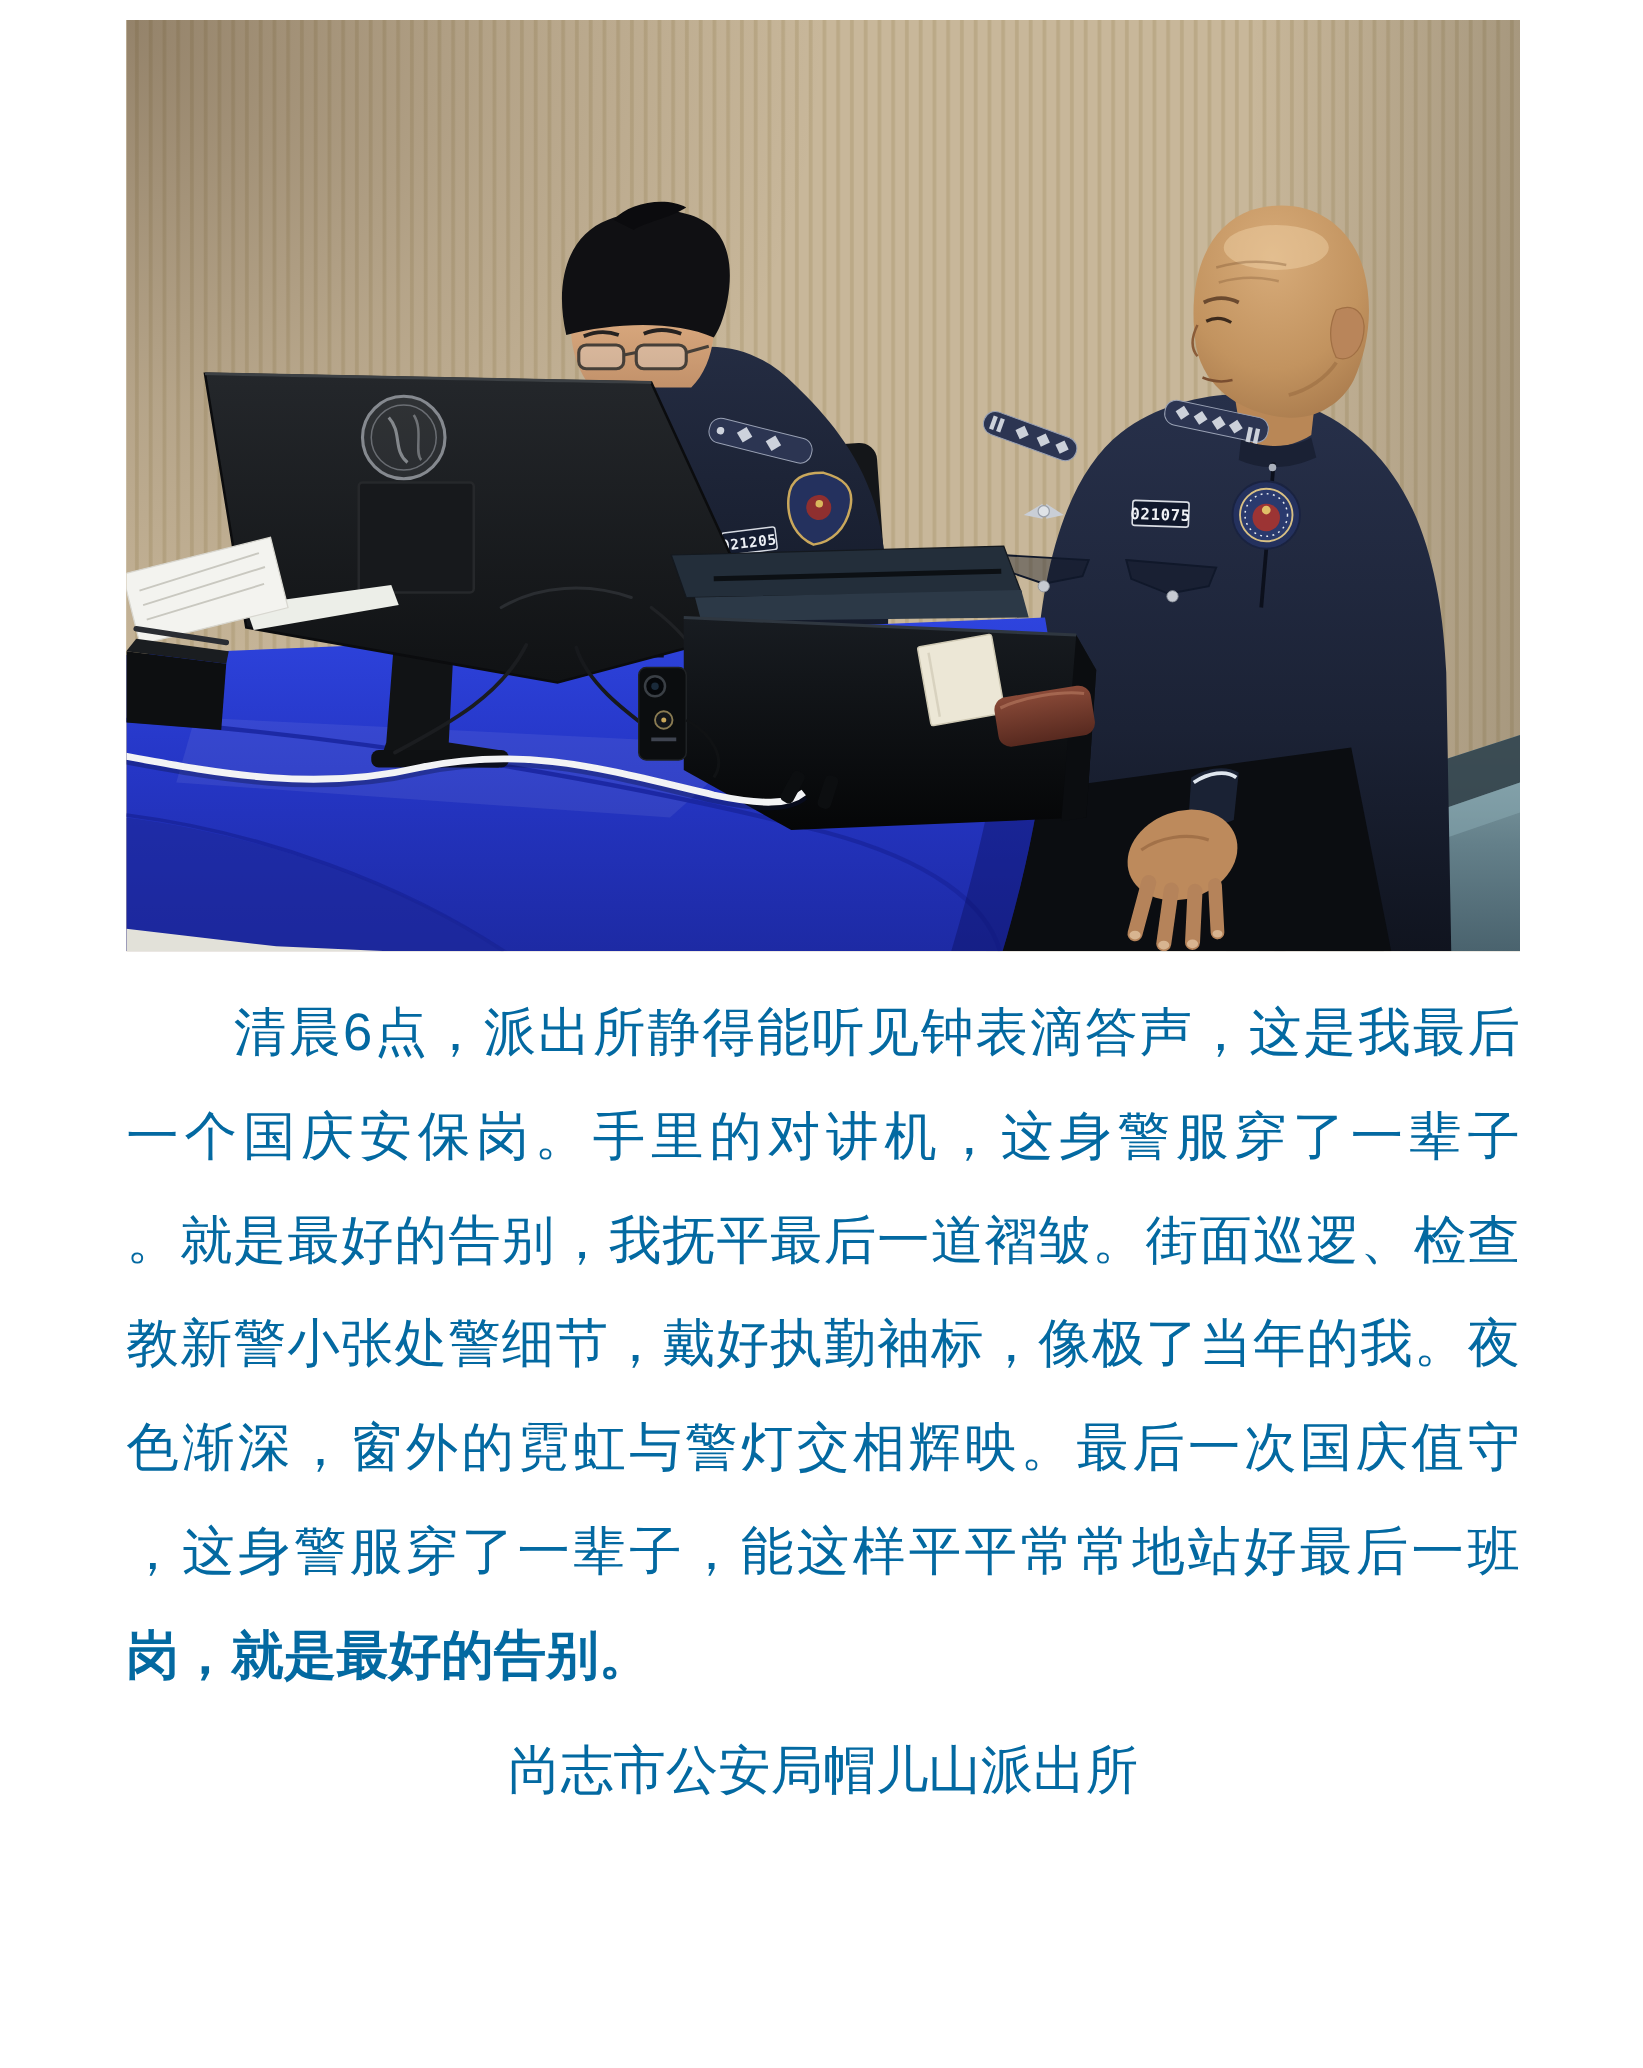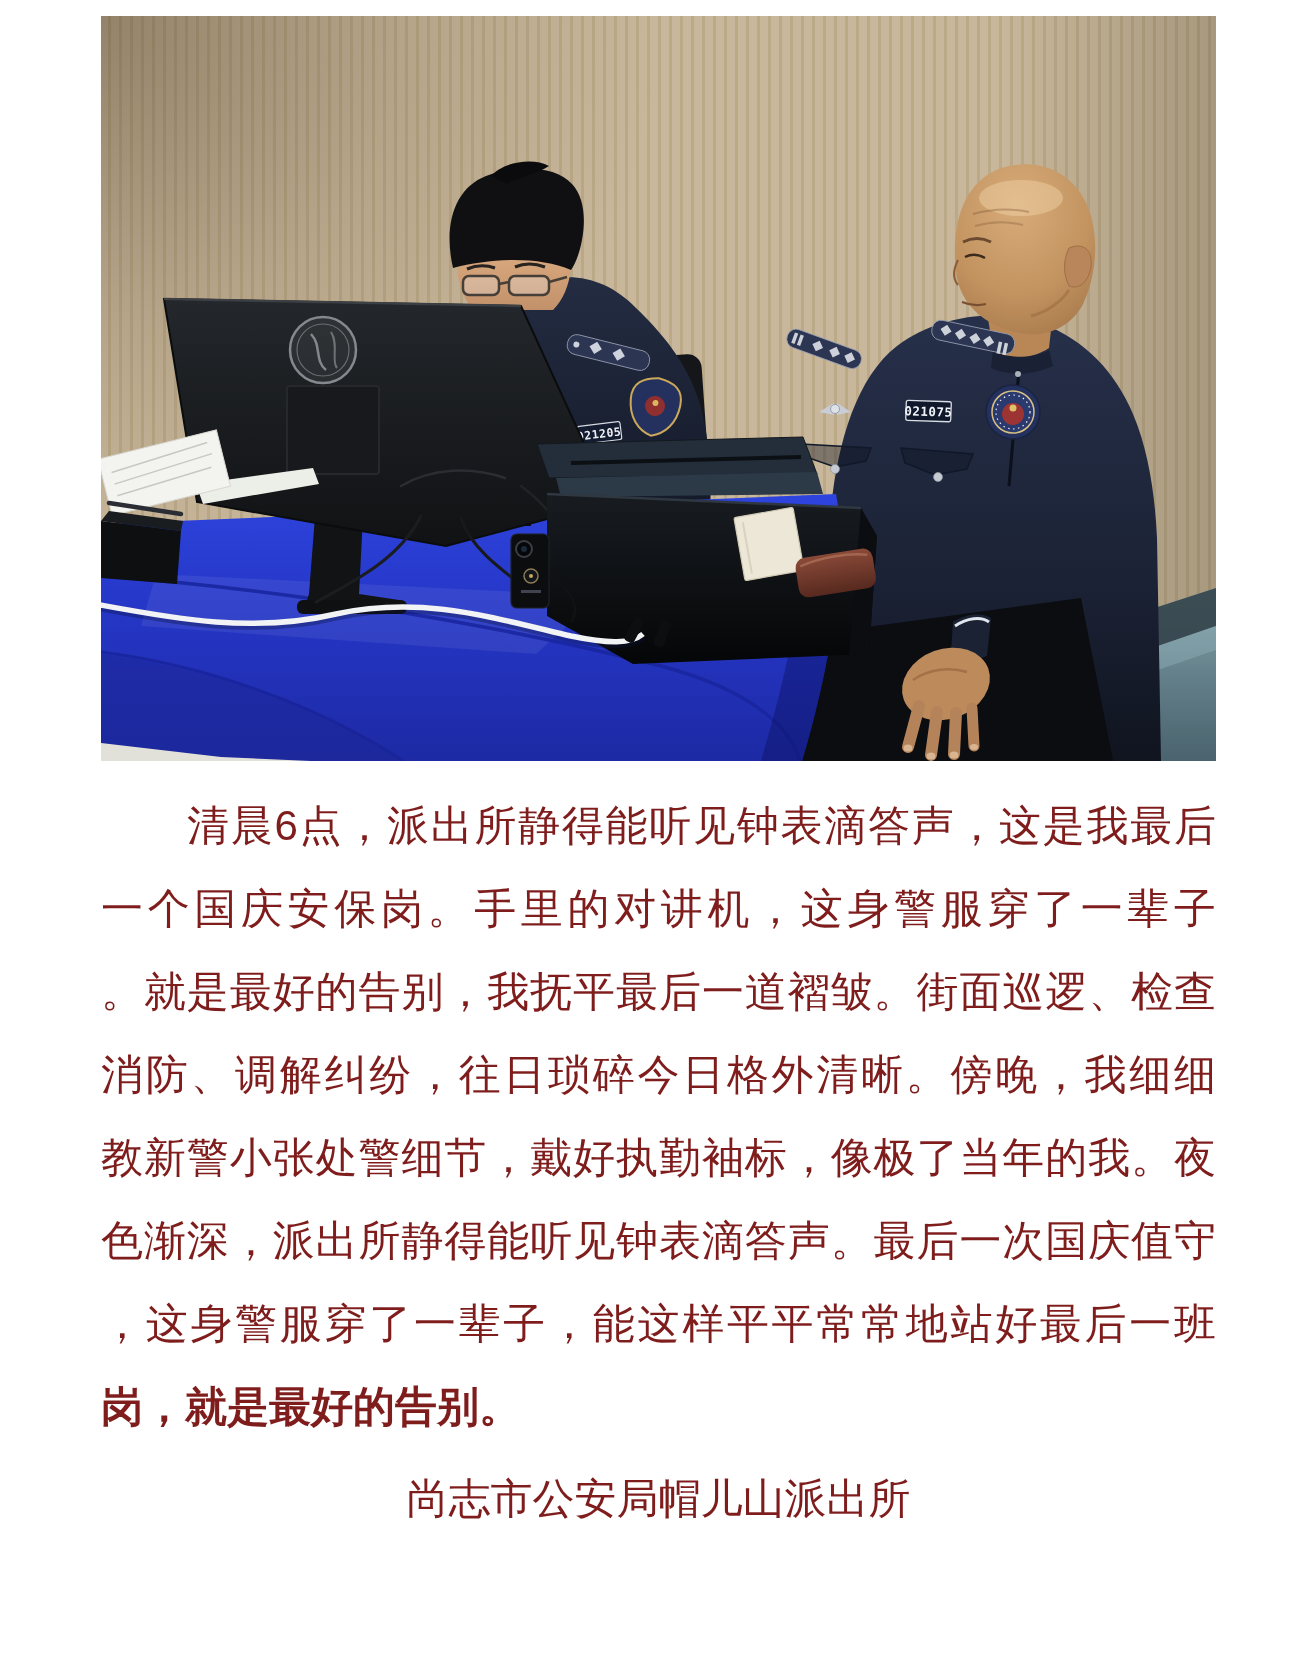--- a/index.html
+++ b/index.html
@@ -1,21 +1,21 @@
 <!DOCTYPE html>
 <html><head>
 <meta charset="utf-8">
 <style>
   html,body{margin:0;padding:0;background:#ffffff;}
   .page{position:relative;width:1314px;height:1654px;background:#ffffff;overflow:hidden;
         font-family:"Liberation Sans",sans-serif;}
   .photo{position:absolute;left:101px;top:16px;width:1115px;height:745px;overflow:hidden;background:#c8b79a;}
   .photo svg{display:block;width:100%;height:100%;}
   .article{position:absolute;left:101px;top:784px;width:1115px;font-size:42px;line-height:83px;
-           color:#7f1d1d;font-weight:500;letter-spacing:0;}
+           color:#0369a1;font-weight:500;letter-spacing:0;}
   .line{height:83px;overflow:hidden;text-align:justify;text-align-last:justify;word-break:break-all;white-space:normal;}
   .line.first{text-indent:86px;}
   .line.flush{text-align:justify;text-align-last:left;font-weight:bold;}
   .attribution{margin-top:9px;}
   .attribution .line{text-align:left;text-align-last:center;}
   .badge-txt{font-family:"DejaVu Sans Mono",monospace;font-weight:700;letter-spacing:0.5px;}
 </style>
 </head>
 <body>
 
@@ -297,23 +297,22 @@
         <rect x="556" y="604" width="11" height="27" rx="4" fill="#0c0e10" transform="rotate(18 561 617)"></rect>
       </g>
     </g>
   </svg>
   </div>
 
   <div class="article">
     <div class="line first">清晨6点，派出所静得能听见钟表滴答声，这是我最后</div>
     <div class="line">一个国庆安保岗。手里的对讲机，这身警服穿了一辈子</div>
     <div class="line">。就是最好的告别，我抚平最后一道褶皱。街面巡逻、检查</div>
-    <div class="line">消防、调解纠纷，往日琐碎今日格外清晰。傍晚，我细细</div>
     <div class="line">教新警小张处警细节，戴好执勤袖标，像极了当年的我。夜</div>
-    <div class="line">色渐深，派出所静得能听见钟表滴答声。最后一次国庆值守</div>
+    <div class="line">色渐深，窗外的霓虹与警灯交相辉映。最后一次国庆值守</div>
     <div class="line">，这身警服穿了一辈子，能这样平平常常地站好最后一班</div>
     <div class="line flush">岗，就是最好的告别。</div>
     <div class="attribution">
       <div class="line">尚志市公安局帽儿山派出所</div>
     </div>
   </div>
 
 </div>
 
 </body></html>

